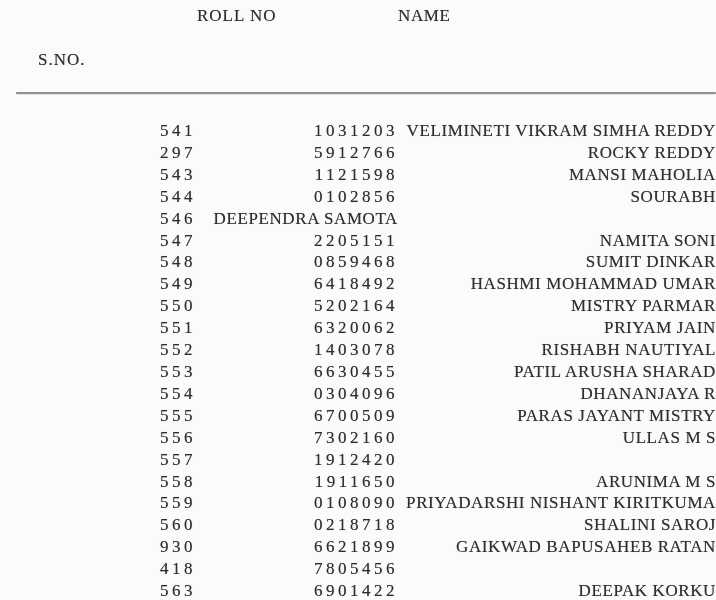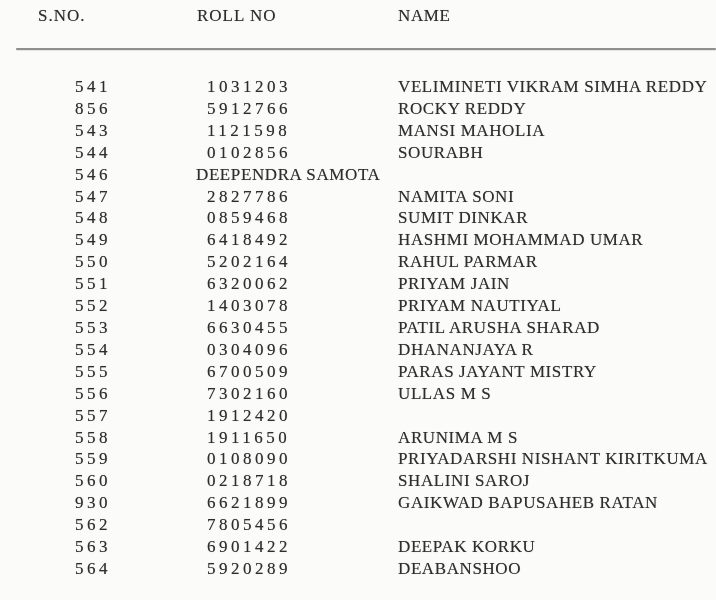--- a/index.html
+++ b/index.html
@@ -23,38 +23,39 @@
   }
   .hdr {
     display: grid;
     grid-template-columns: 196px 202px 1fr;
     padding-top: 6px;
     line-height: 20px;
     font-size: 17px;
     letter-spacing: 1px;
     white-space: nowrap;
   }
-  .hdr .c1 { padding-left: 38px; }
+  .hdr .c1 { padding-left: 38px; margin-top: 44px; }
   .hdr .c2 { padding-left: 1px; }
   .rule {
     margin-top: 22px;
     margin-left: 16px;
     height: 2px;
     background: var(--rule, #8f8f8f);
     border-radius: 1px;
     box-shadow: 0 0.6px 0.6px rgba(0,0,0,0.18);
   }
   .tbody { margin-top: 26px; }
   .row {
     display: grid;
     grid-template-columns: 196px 202px 1fr;
     height: 21.92px;
     line-height: 21.92px;
     font-size: 17px;
     white-space: nowrap;
+    text-align: right;
   }
   .c1 { padding-left: 75px; }
   .hdr .c1 { padding-left: 38px; }
   .row .c1, .row .c2 { letter-spacing: 3.5px; }
   .row .c2 { padding-left: 1px; margin-left: 10px; }
   .c3 { letter-spacing: 0.6px; overflow: hidden; }
 </style>
 </head>
 <body>
 
@@ -65,67 +66,67 @@
     <div class="c3">NAME</div>
   </div>
   <div class="rule"></div>
   <div class="tbody">
       <div class="row">
         <div class="c1">541</div>
         <div class="c2">1031203</div>
         <div class="c3">VELIMINETI VIKRAM SIMHA REDDY</div>
       </div>
       <div class="row">
-        <div class="c1">856</div>
+        <div class="c1">297</div>
         <div class="c2">5912766</div>
         <div class="c3">ROCKY REDDY</div>
       </div>
       <div class="row">
         <div class="c1">543</div>
         <div class="c2">1121598</div>
         <div class="c3">MANSI MAHOLIA</div>
       </div>
       <div class="row">
         <div class="c1">544</div>
         <div class="c2">0102856</div>
         <div class="c3">SOURABH</div>
       </div>
       <div class="row">
         <div class="c1">546</div>
         <div class="c3">DEEPENDRA SAMOTA</div>
       </div>
       <div class="row">
         <div class="c1">547</div>
-        <div class="c2">2827786</div>
+        <div class="c2">2205151</div>
         <div class="c3">NAMITA SONI</div>
       </div>
       <div class="row">
         <div class="c1">548</div>
         <div class="c2">0859468</div>
         <div class="c3">SUMIT DINKAR</div>
       </div>
       <div class="row">
         <div class="c1">549</div>
         <div class="c2">6418492</div>
         <div class="c3">HASHMI MOHAMMAD UMAR</div>
       </div>
       <div class="row">
         <div class="c1">550</div>
         <div class="c2">5202164</div>
-        <div class="c3">RAHUL PARMAR</div>
+        <div class="c3">MISTRY PARMAR</div>
       </div>
       <div class="row">
         <div class="c1">551</div>
         <div class="c2">6320062</div>
         <div class="c3">PRIYAM JAIN</div>
       </div>
       <div class="row">
         <div class="c1">552</div>
         <div class="c2">1403078</div>
-        <div class="c3">PRIYAM NAUTIYAL</div>
+        <div class="c3">RISHABH NAUTIYAL</div>
       </div>
       <div class="row">
         <div class="c1">553</div>
         <div class="c2">6630455</div>
         <div class="c3">PATIL ARUSHA SHARAD</div>
       </div>
       <div class="row">
         <div class="c1">554</div>
         <div class="c2">0304096</div>
         <div class="c3">DHANANJAYA R</div>
@@ -158,21 +159,21 @@
         <div class="c1">560</div>
         <div class="c2">0218718</div>
         <div class="c3">SHALINI SAROJ</div>
       </div>
       <div class="row">
         <div class="c1">930</div>
         <div class="c2">6621899</div>
         <div class="c3">GAIKWAD BAPUSAHEB RATAN</div>
       </div>
       <div class="row">
-        <div class="c1">562</div>
+        <div class="c1">418</div>
         <div class="c2">7805456</div>
       </div>
       <div class="row">
         <div class="c1">563</div>
         <div class="c2">6901422</div>
         <div class="c3">DEEPAK KORKU</div>
       </div>
       <div class="row">
         <div class="c1">564</div>
         <div class="c2">5920289</div>

